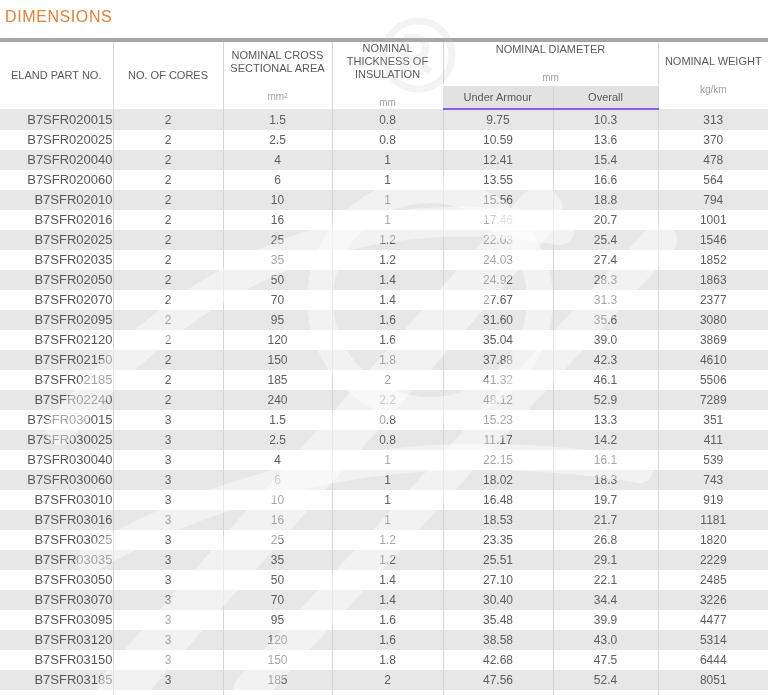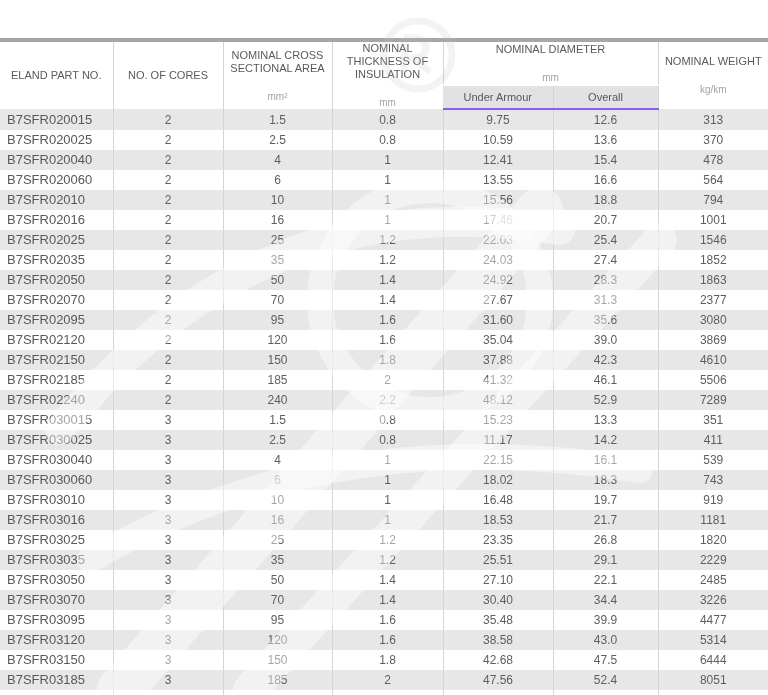--- a/index.html
+++ b/index.html
@@ -74,40 +74,41 @@
   tbody td {
     height: 20px;
     font-size: 12px;
     line-height: 20px;
     color: #5e5e61;
     text-align: center;
     white-space: nowrap;
     overflow: hidden;
   }
   tbody td.cell-part-no {
-    text-align: left;
+    text-align: right;
     padding-left: 7px;
     font-size: 13px;
     color: #58585b;
   }
   tbody tr:nth-child(odd)  td { background: #e7e7e7; }
   tbody tr:nth-child(even) td { background: #ffffff; }
 
   .watermark {
     position: absolute;
     inset: 0;
     pointer-events: none;
     z-index: 5;
   }
 </style>
 </head>
 <body>
 
 <div class="page">
 
+  <div class="page-title">DIMENSIONS</div>
 
   <div class="top-bar"></div>
 
   <table class="dim-table">
     <colgroup>
       <col style="width:113px">
         <col style="width:110px">
         <col style="width:109px">
       <col style="width:111px">
         <col style="width:110px">
@@ -145,21 +146,21 @@
       </tr>
     </thead>
     <tbody>
 
     <tr>
           <td class="cell-part-no">B7SFR020015</td>
           <td class="cell-cores">2</td>
           <td class="cell-csa">1.5</td>
           <td class="cell-insulation">0.8</td>
           <td class="cell-diameter-under-armour">9.75</td>
-          <td class="cell-diameter-overall">12.6</td>
+          <td class="cell-diameter-overall">10.3</td>
           <td class="cell-weight">313</td>
         </tr>
         <tr>
           <td class="cell-part-no">B7SFR020025</td>
           <td class="cell-cores">2</td>
           <td class="cell-csa">2.5</td>
           <td class="cell-insulation">0.8</td>
           <td class="cell-diameter-under-armour">10.59</td>
           <td class="cell-diameter-overall">13.6</td>
           <td class="cell-weight">370</td>

